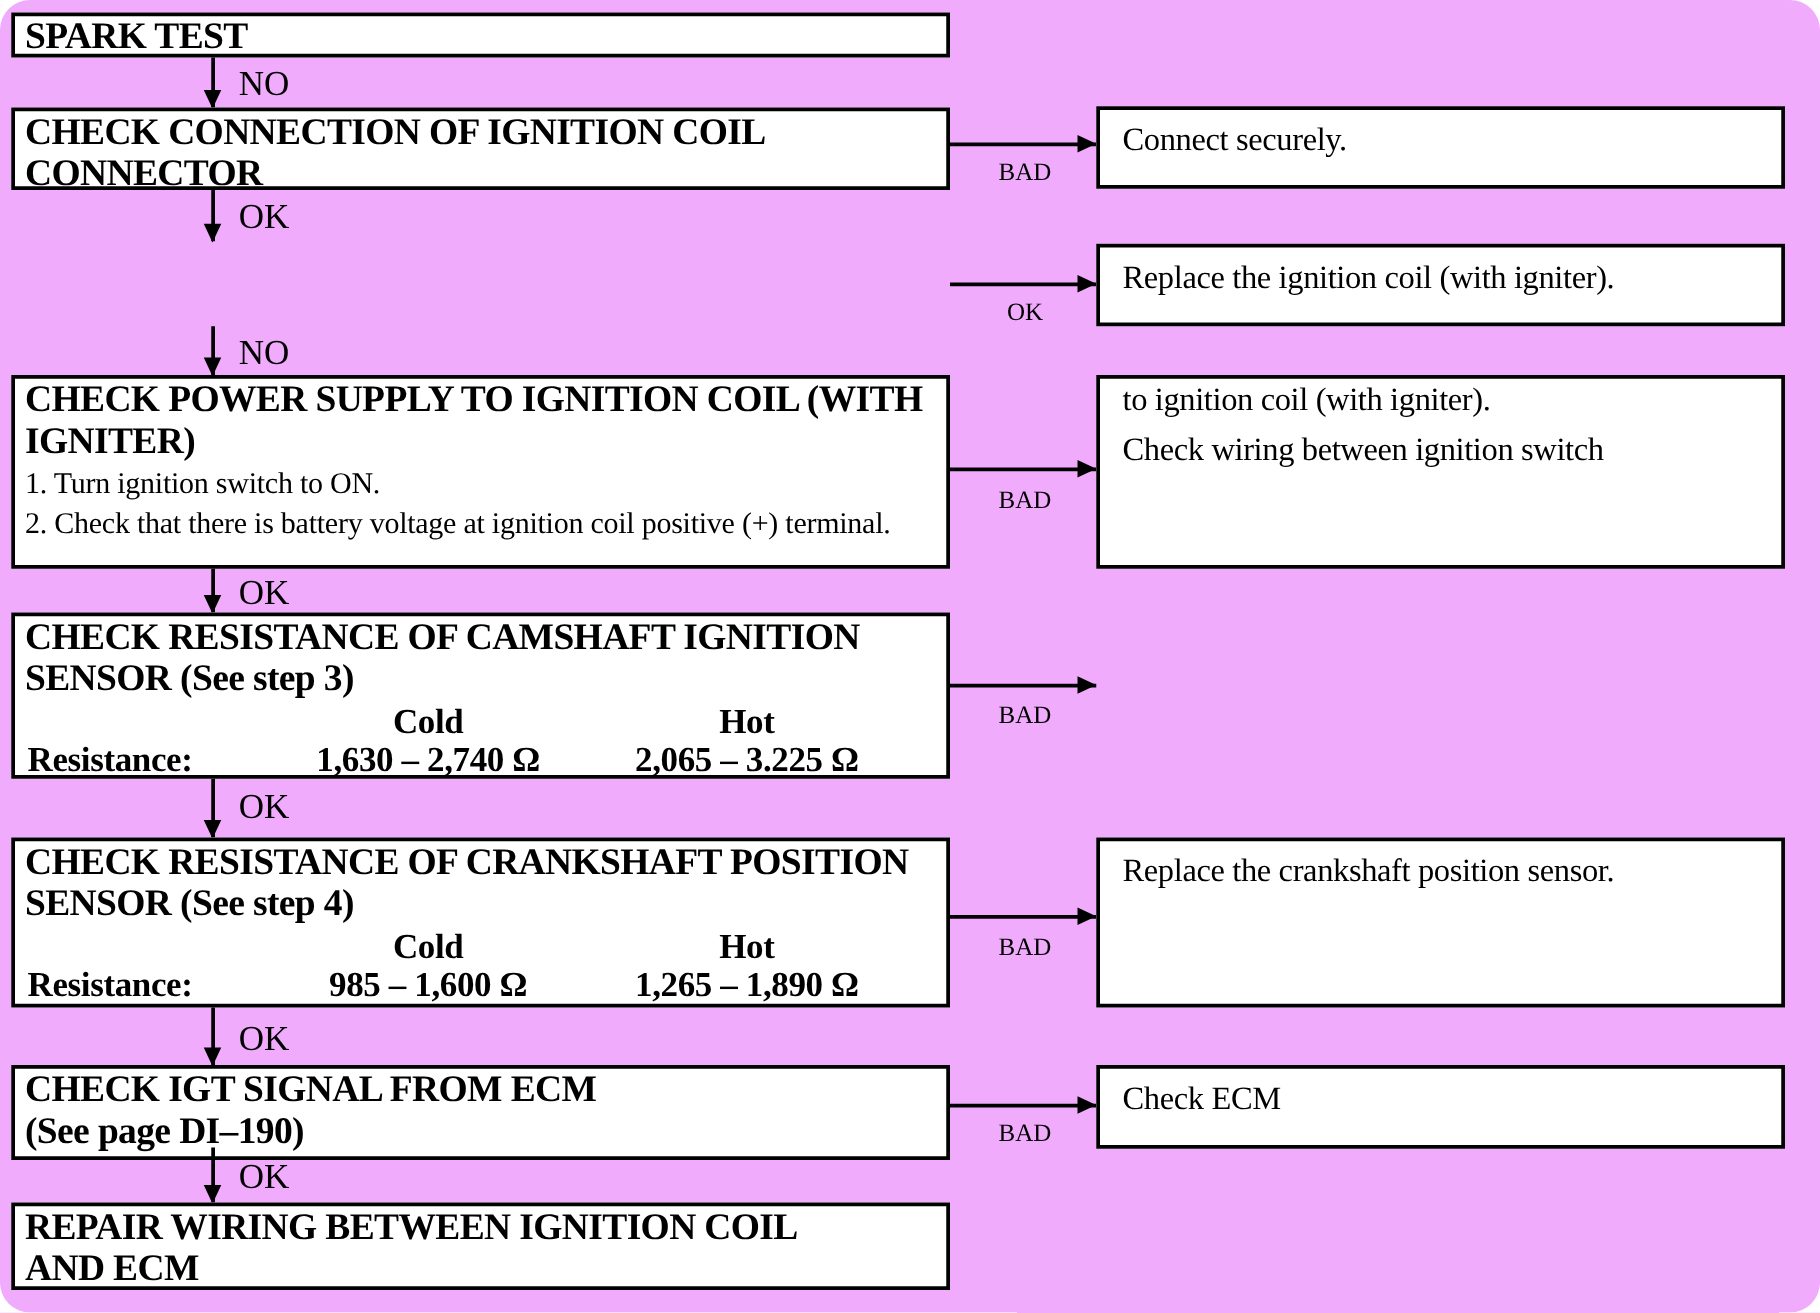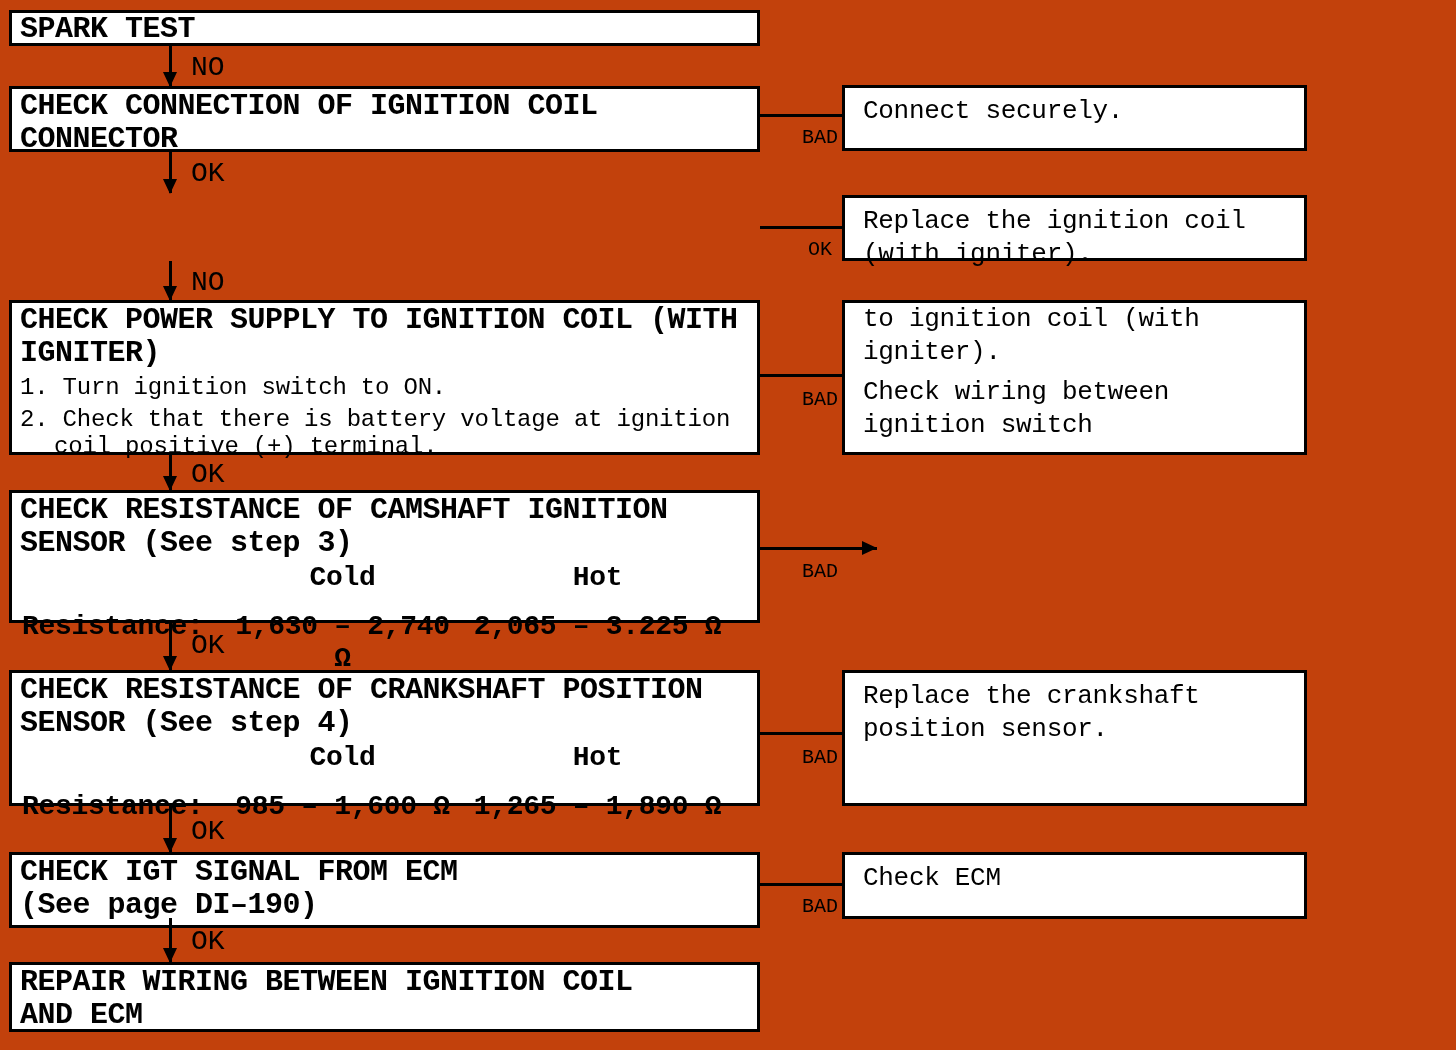--- a/index.html
+++ b/index.html
@@ -1,32 +1,33 @@
 <!DOCTYPE html>
 <html><head>
 <meta charset="utf-8">
 <style>
   html, body { margin: 0; padding: 0; background: #ffffff; }
   .canvas {
     position: relative;
     width: 1456px;
     height: 1050px;
-    background: #c2410c;
+    background: #f0abfc;
     color: #000000;
-    font-family: Liberation Mono, monospace;
+    font-family: Liberation Serif, serif;
     overflow: hidden;
+    border-radius: 24px;
   }
   .box {
     position: absolute;
     box-sizing: border-box;
     border: 3px solid #000000;
     background: #ffffff;
   }
   .lbox { left: 9px;   width: 751px; }
-  .rbox { left: 842px; width: 465px; }
+  .rbox { left: 877px; width: 551px; }
   .btitle {
     font-weight: bold;
     font-size: 30px;
     line-height: 32px;
     letter-spacing: -0.5px;
     padding: 1px 6px 0 8px;
     white-space: nowrap;
   }
   .proc {
     font-size: 24px;
@@ -41,21 +42,21 @@
     margin-top: 5px;
   }
   .spec-head, .spec-vals {
     display: flex;
     font-weight: bold;
     font-size: 28px;
     letter-spacing: -0.3px;
     line-height: 30px;
   }
   .spec-head { margin-top: 4px; }
-  .spec-vals { margin-top: 18px; line-height: 32px; }
+  .spec-vals { margin-top: 0; line-height: 32px; }
   .spec-label { width: 198px; padding-left: 10px; }
   .spec-cold  { width: 245px; text-align: center; }
   .spec-hot   { width: 265px; text-align: center; }
   .rtext {
     font-size: 26px;
     line-height: 33px;
     letter-spacing: -0.3px;
     padding: 7px 14px 0 18px;
   }
   .varrow {

